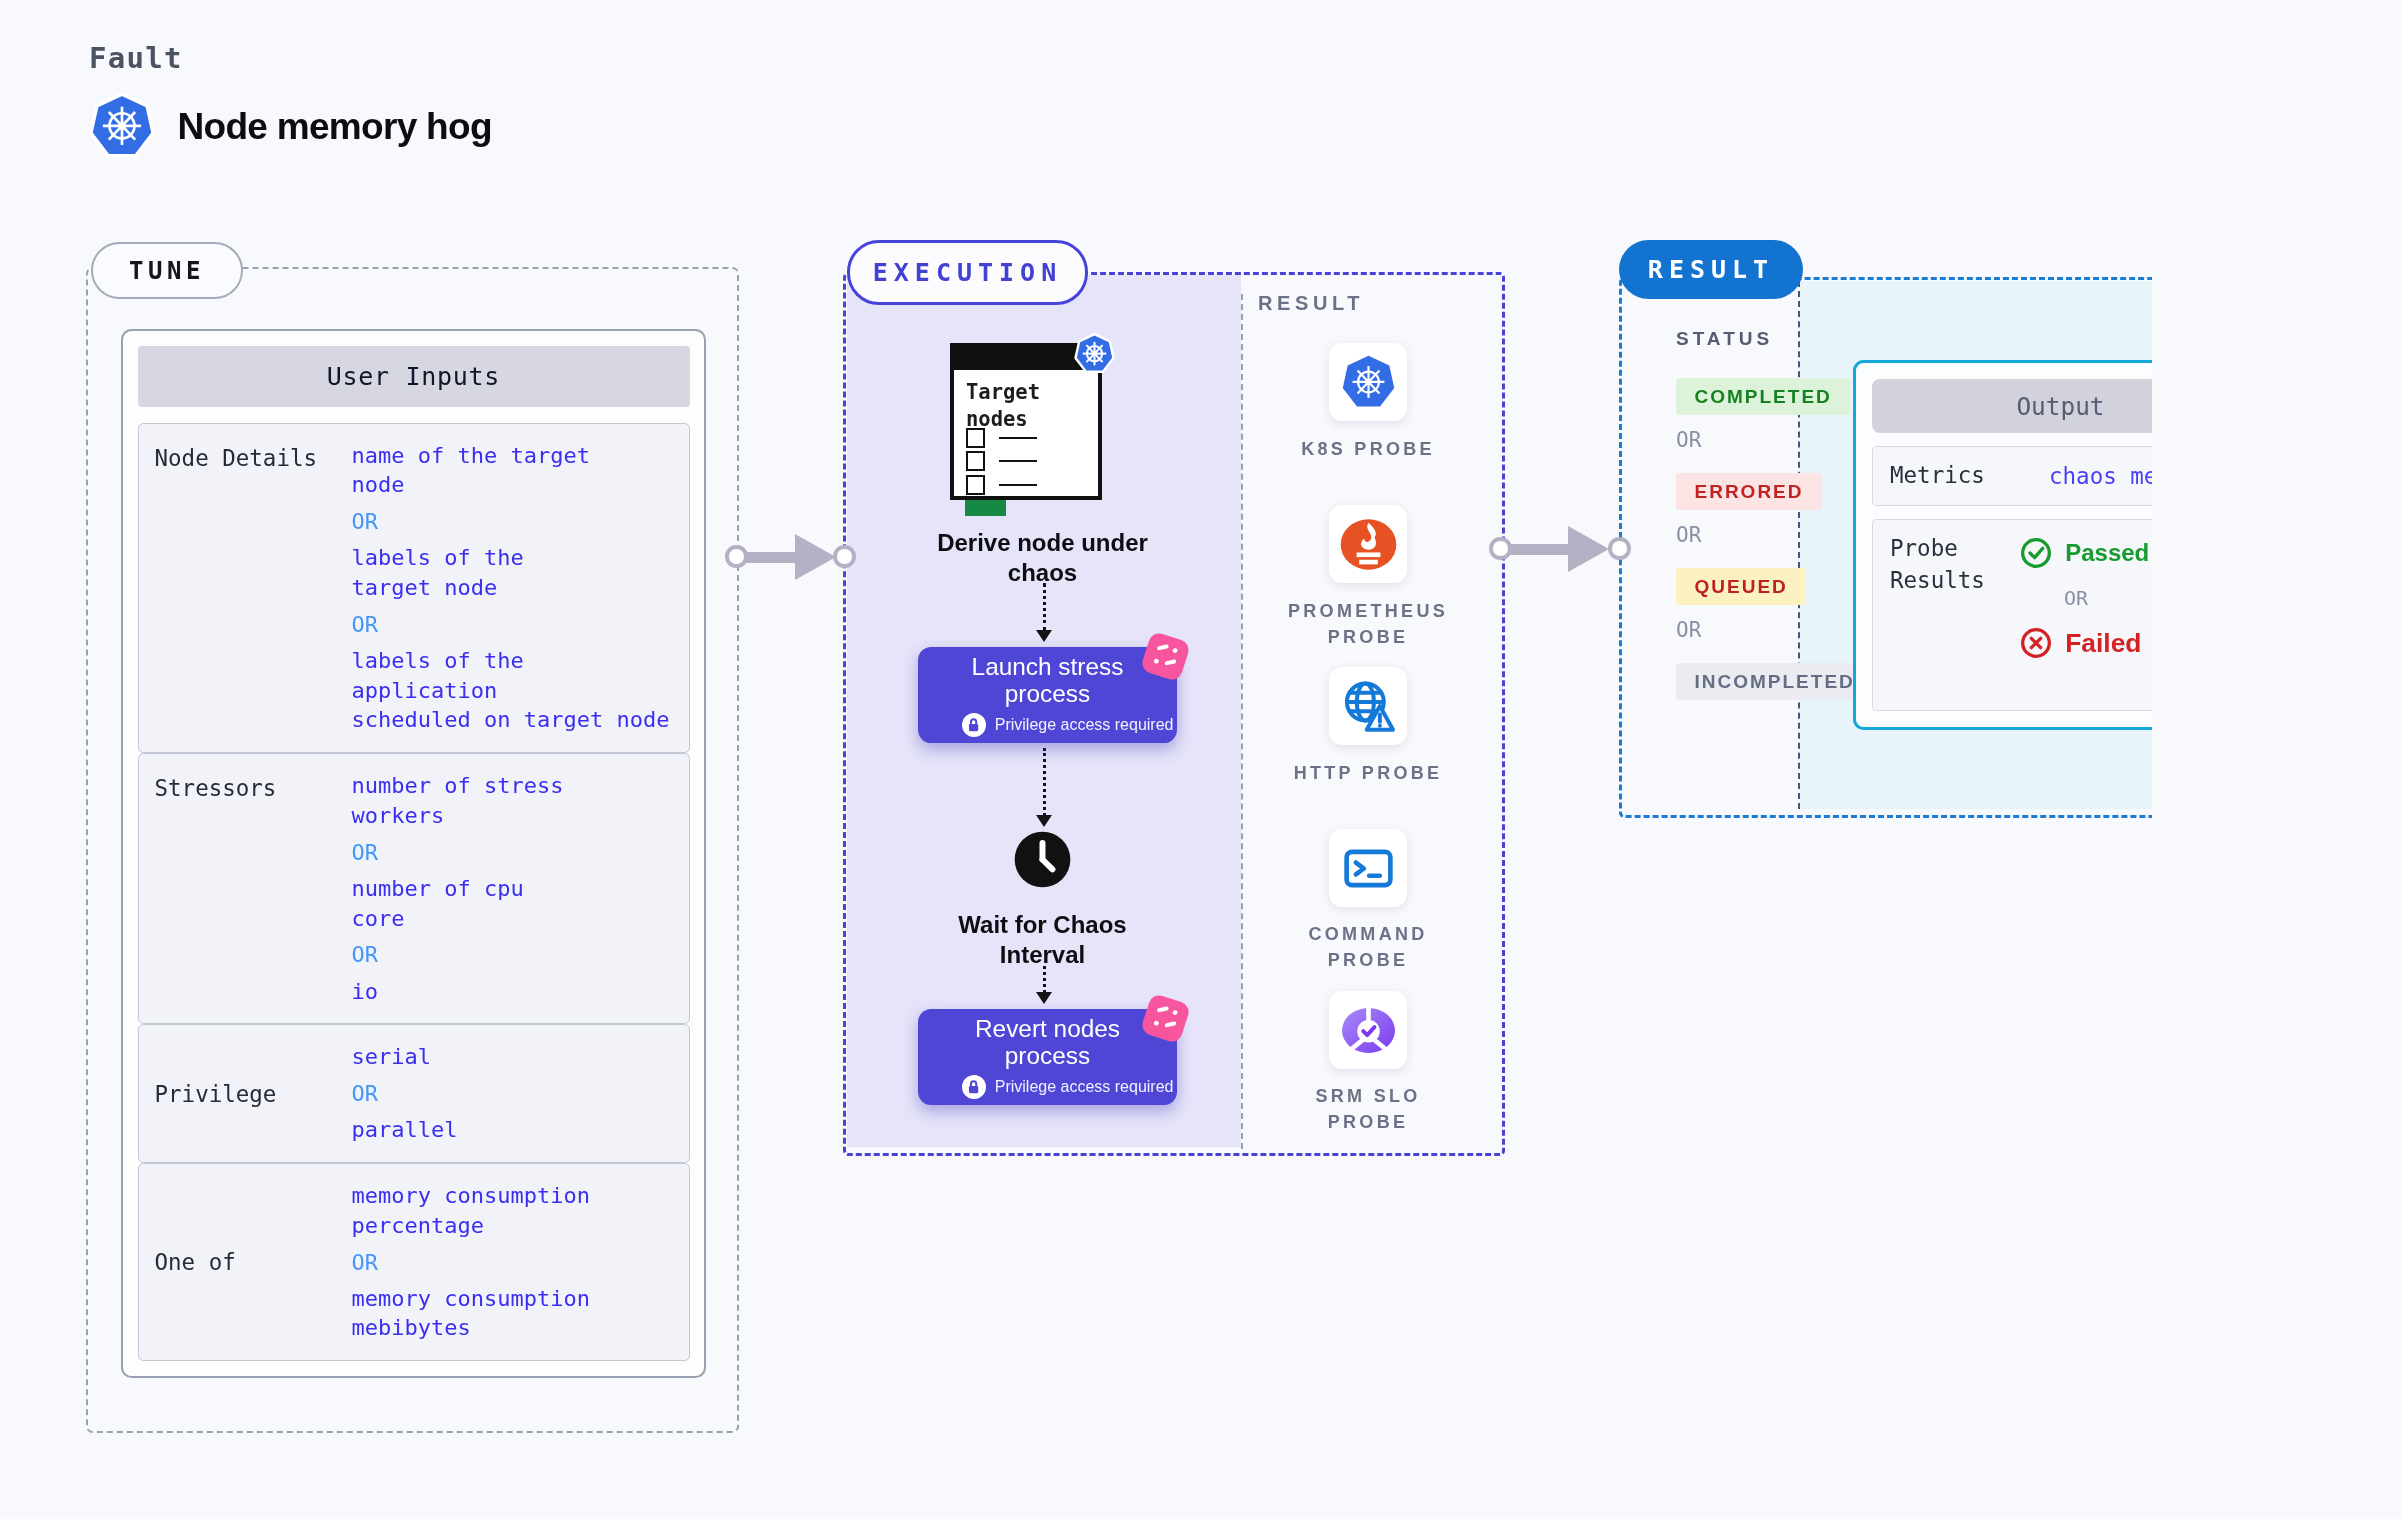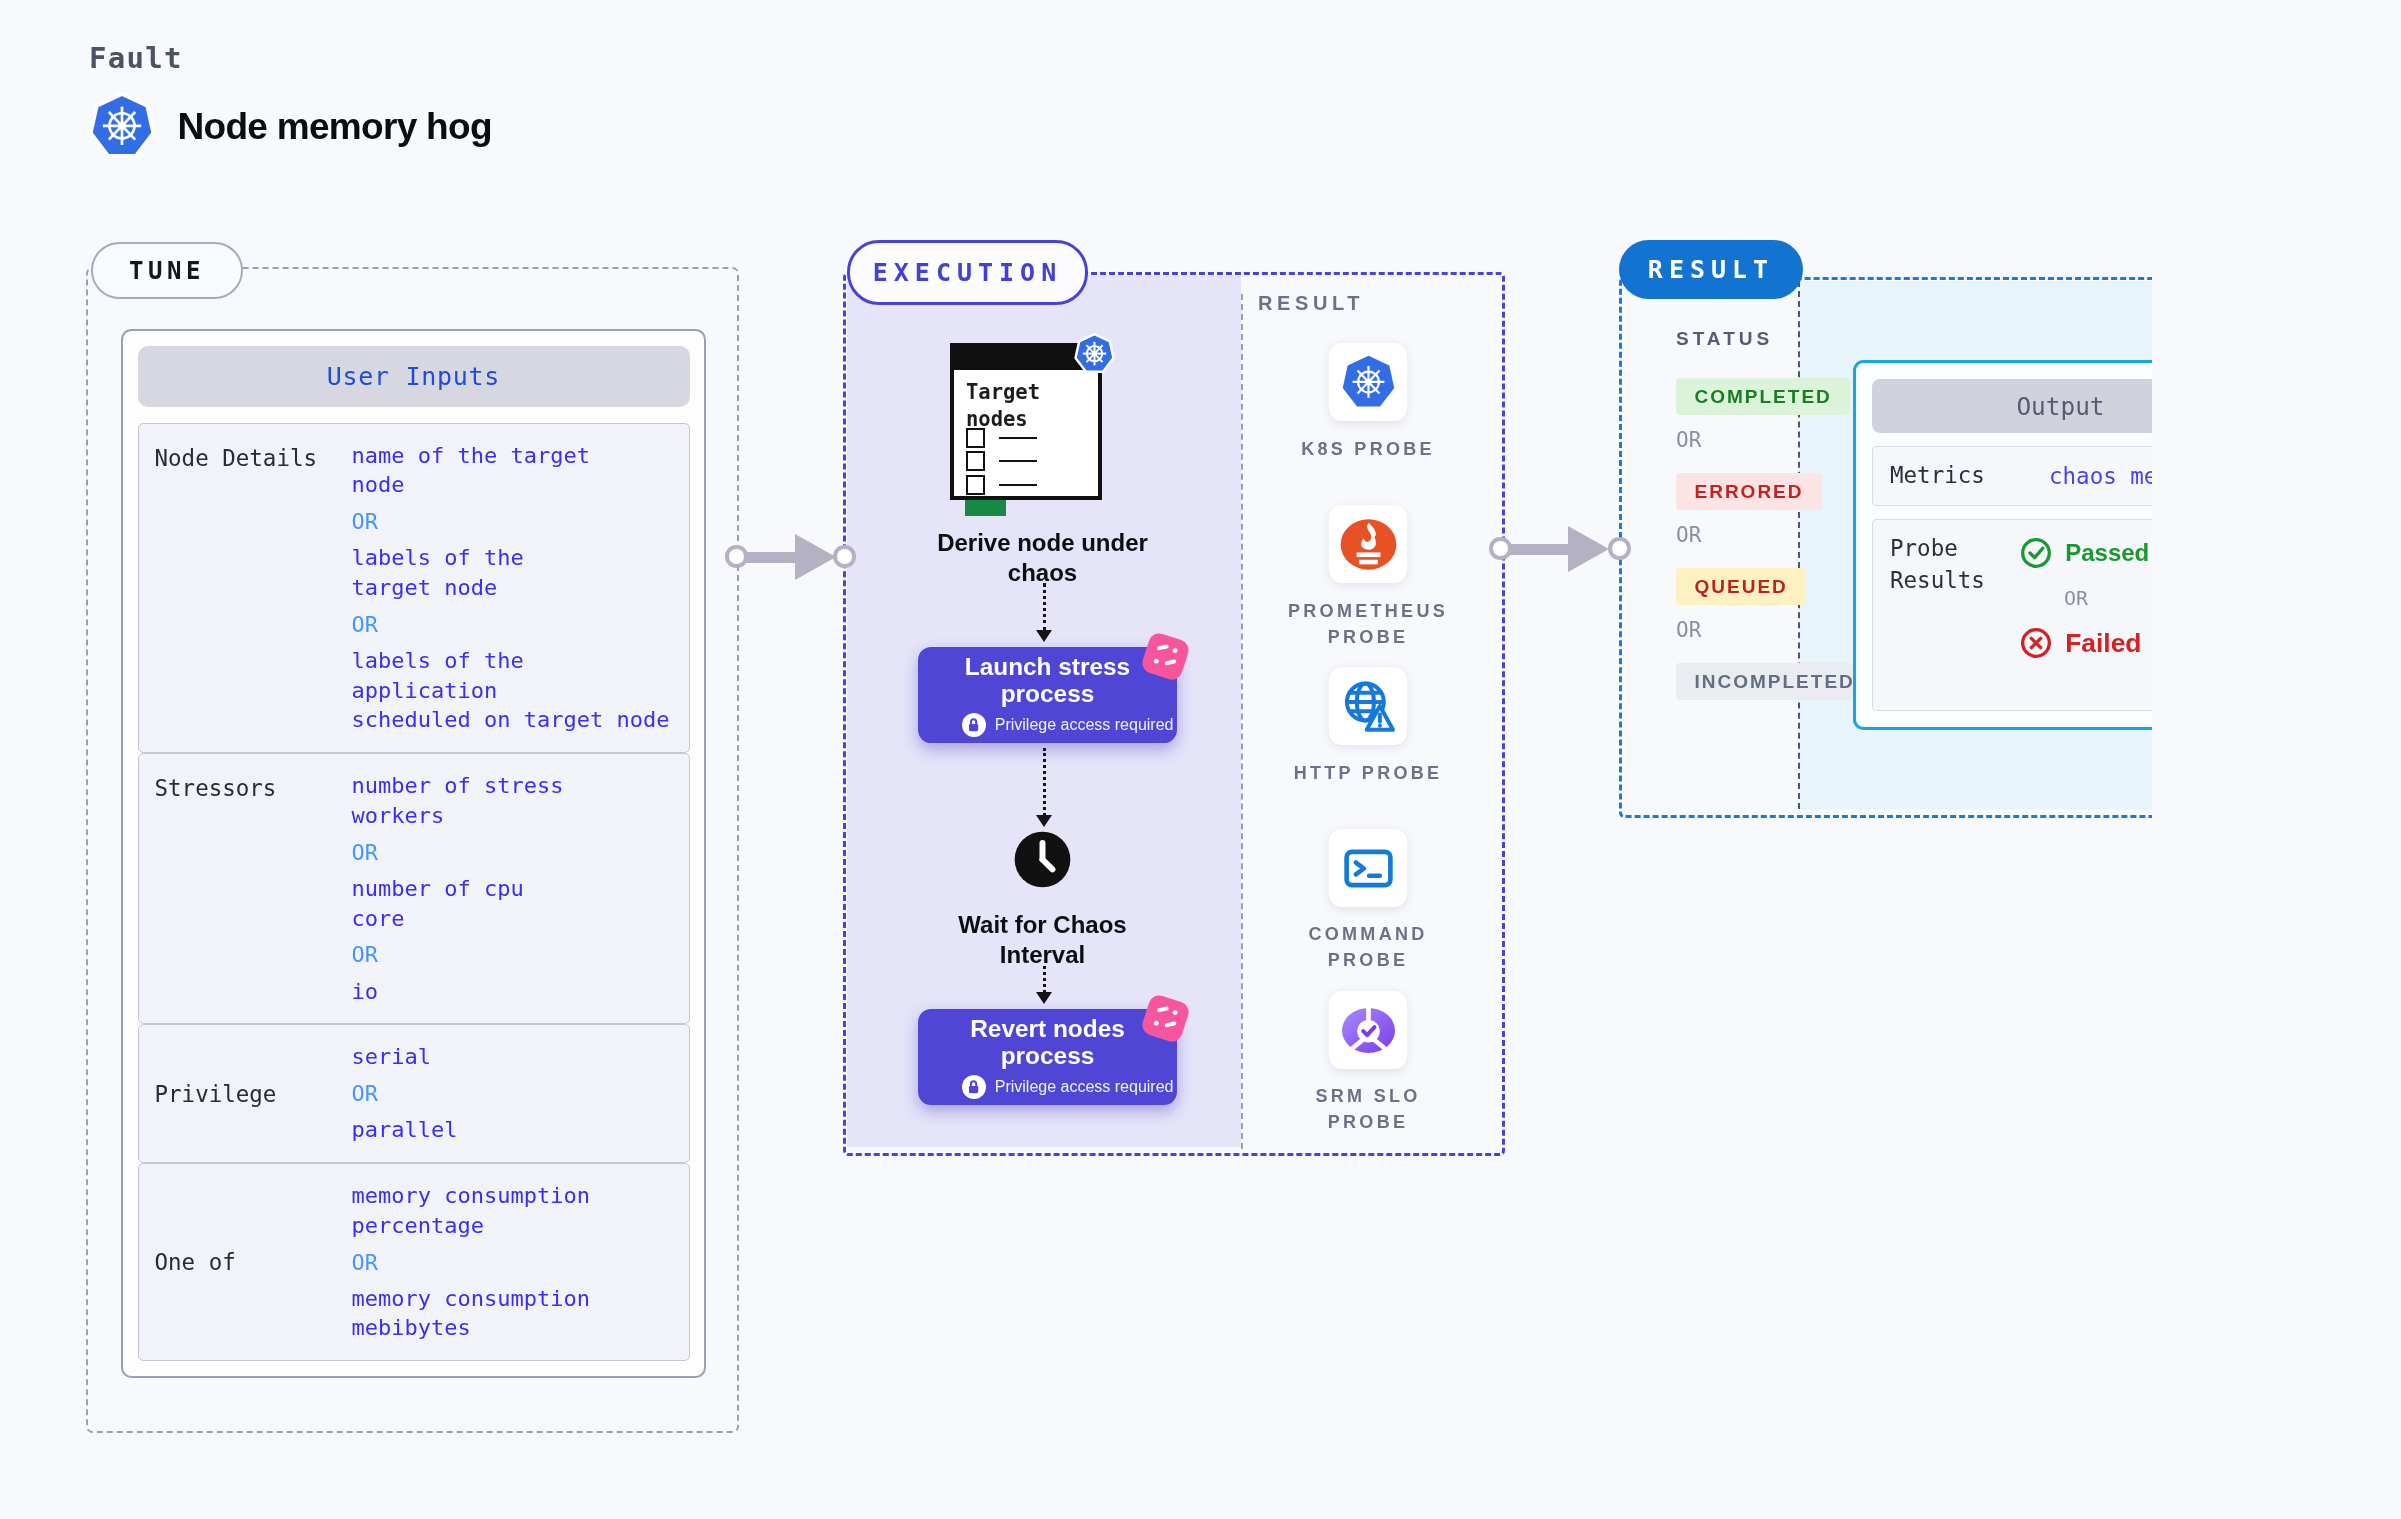--- a/index.html
+++ b/index.html
@@ -20,22 +20,22 @@
              border:2.6px solid #a6abbc;color:#14161c;font-size:24px;letter-spacing:4.6px;}
   .pill-exec{left:847px;top:240px;width:235px;height:59px;background:#fcfcff;
              border:3.3px solid #4742d8;color:#4340d4;font-size:25px;letter-spacing:6px;}
   .pill-result{left:1619px;top:240px;width:184px;height:59px;background:#1373d0;
              color:#ffffff;font-size:25px;letter-spacing:6px;}
 
   
   .tune-box{left:86px;top:267px;width:649px;height:1162px;border:2.6px dashed #9aa1ae;border-radius:6.6px;}
   .ui-card{left:121px;top:329px;width:585px;background:#fdfdfe;border:2.6px solid #98a0b1;
            border-radius:10.6px;padding:14.5px;box-sizing:border-box;}
-  .ui-head{background:#d7d7e1;border-radius:10px;height:61px;display:flex;align-items:center;
-           justify-content:center;font-size:25px;color:#1d4ed8;letter-spacing:0.7px;}
+  .ui-head{background:#d7d7e1;border-radius:4px;height:61px;display:flex;align-items:center;
+           justify-content:center;font-size:25px;color:#0f172a;letter-spacing:0.7px;}
   .ui-rows{display:flex;flex-direction:column;gap:0;margin-top:16px;}
   .ui-row{background:#f2f3f9;border:1.3px solid #c2c7d3;border-radius:5.3px;
           padding:17px 16px;display:flex;box-sizing:border-box;}
   .ui-row-label{width:197px;flex:0 0 197px;font-size:22.5px;color:#262b3a;align-self:center;}
   .row-top .ui-row-label{align-self:flex-start;padding-top:4px;}
   .ui-row-vals{flex:1;display:flex;flex-direction:column;gap:9.2px;}
   .val{font-size:22px;color:#3a2ef0;line-height:1.35;white-space:pre-line;}
   .or-blue{font-size:22px;color:#4596f5;}
 
   
@@ -68,21 +68,21 @@
 
   .varrow{position:absolute;width:20px;z-index:1;}
   .varrow .vline{position:absolute;left:8.6px;top:0;bottom:10.6px;width:0;border-left:3.3px dotted #141414;}
   .varrow .vtip{position:absolute;left:2px;bottom:0;width:0;height:0;border-left:8px solid transparent;
                 border-right:8px solid transparent;border-top:12px solid #141414;}
 
   .chaos-btn{position:absolute;left:918px;top:647px;width:259px;height:96px;background:#4f46d6;
              border-radius:13.2px;color:#fff;display:flex;flex-direction:column;align-items:center;
              justify-content:center;box-shadow:0 6.6px 14.5px rgba(60,50,180,.35);z-index:3;}
   .chaos-btn.revert{top:1009px;}
-  .btn-title{font-size:24.4px;font-weight:700;line-height:1.12;text-align:center;width:198px;}
+  .btn-title{font-size:24.4px;font-weight:400;line-height:1.12;text-align:center;width:198px;}
   .btn-sub{display:flex;align-items:center;gap:9.2px;margin-top:5.3px;margin-left:40px;}
   .btn-sub-text{font-size:16px;color:#f2f2ff;}
   .lock-circle{width:24px;height:24px;border-radius:50%;background:#fff;display:flex;
                align-items:center;justify-content:center;}
   .chaos-badge{position:absolute;right:-9.2px;top:-10.6px;width:41px;height:41px;background:#f7569e;
                border-radius:10.6px;transform:rotate(18deg);}
 
   .clock-wrap{left:1014px;top:831px;}
   .wait-caption{left:930px;top:910px;}
   .derive-caption{left:930px;top:528px;}

